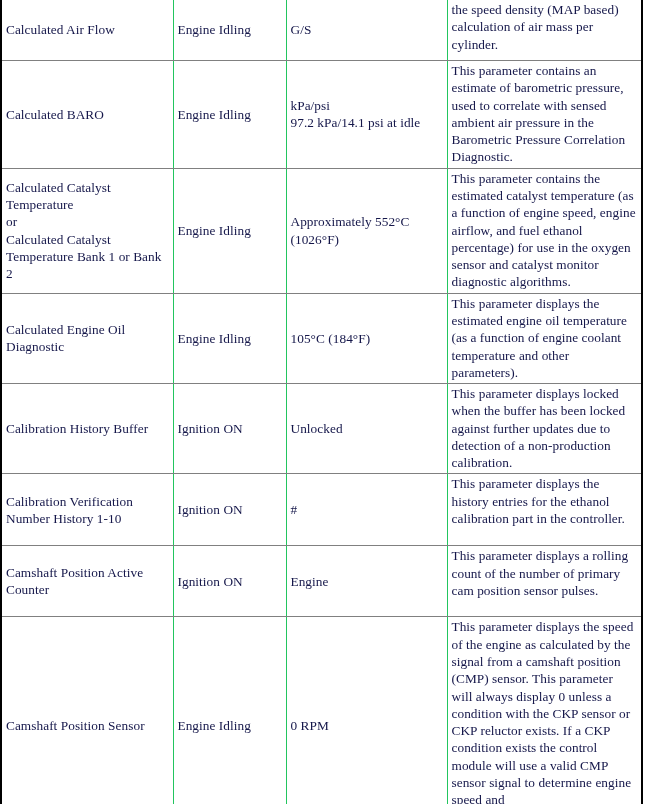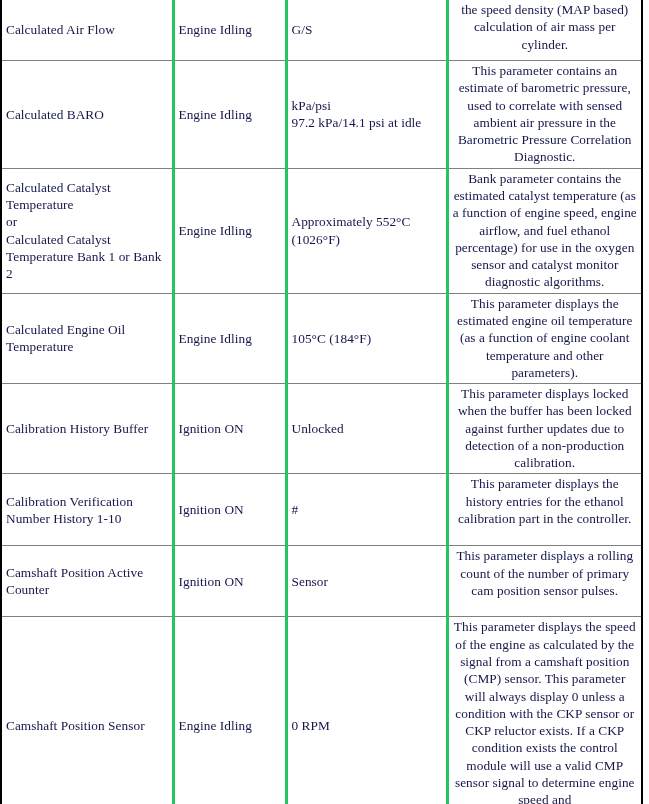--- a/index.html
+++ b/index.html
@@ -22,33 +22,32 @@
   }
   table.param-table {
     border-collapse: collapse;
     table-layout: fixed;
     width: 641px;
     margin: 0;
     border-left: 2px solid #000000;
     border-right: 2px solid #000000;
   }
   table.param-table td {
-    border-right: 3px solid #22c55e;
+    border-right: 1px solid #22c55e;
     border-bottom: 1px solid #808080;
     vertical-align: middle;
     padding: 2px 4px 2px 4px;
     font-size: 13.3px;
     line-height: 1.30;
     color: #15174a;
     font-family: "Liberation Serif", "DejaVu Serif", serif;
     letter-spacing: 0.05px;
   }
   table.param-table tr td:last-child {
     border-right: none;
-    text-align: center;
   }
   table.param-table td.desc {
     vertical-align: top;
     padding-top: 1px;
   }
   
   col.c-name  { width: 172px; }
   col.c-cond  { width: 113px; }
   col.c-value { width: 161px; }
   col.c-desc  { width: 195px; }
@@ -89,44 +88,44 @@
         <td class="value multi">kPa/psi
 97.2 kPa/14.1 psi at idle</td>
         <td class="desc">This parameter contains an estimate of barometric pressure, used to correlate with sensed ambient air pressure in the Barometric Pressure Correlation Diagnostic.</td>
       </tr>
       <tr class="r3">
         <td class="name multi">Calculated Catalyst Temperature
 or
 Calculated Catalyst Temperature Bank 1 or Bank 2</td>
         <td class="cond">Engine Idling</td>
         <td class="value multi">Approximately 552°C (1026°F)</td>
-        <td class="desc">Bank parameter contains the estimated catalyst temperature (as a function of engine speed, engine airflow, and fuel ethanol percentage) for use in the oxygen sensor and catalyst monitor diagnostic algorithms.</td>
+        <td class="desc">This parameter contains the estimated catalyst temperature (as a function of engine speed, engine airflow, and fuel ethanol percentage) for use in the oxygen sensor and catalyst monitor diagnostic algorithms.</td>
       </tr>
       <tr class="r4">
-        <td class="name multi">Calculated Engine Oil Temperature</td>
+        <td class="name multi">Calculated Engine Oil Diagnostic</td>
         <td class="cond">Engine Idling</td>
         <td class="value multi">105°C (184°F)</td>
         <td class="desc">This parameter displays the estimated engine oil temperature (as a function of engine coolant temperature and other parameters).</td>
       </tr>
       <tr class="r5">
         <td class="name multi">Calibration History Buffer</td>
         <td class="cond">Ignition ON</td>
         <td class="value multi">Unlocked</td>
         <td class="desc">This parameter displays locked when the buffer has been locked against further updates due to detection of a non-production calibration.</td>
       </tr>
       <tr class="r6">
         <td class="name multi">Calibration Verification Number History 1-10</td>
         <td class="cond">Ignition ON</td>
         <td class="value multi">#</td>
         <td class="desc">This parameter displays the history entries for the ethanol calibration part in the controller.</td>
       </tr>
       <tr class="r7">
         <td class="name multi">Camshaft Position Active Counter</td>
         <td class="cond">Ignition ON</td>
-        <td class="value multi">Sensor</td>
+        <td class="value multi">Engine</td>
         <td class="desc">This parameter displays a rolling count of the number of primary cam position sensor pulses.</td>
       </tr>
       <tr class="r8">
         <td class="name multi">Camshaft Position Sensor</td>
         <td class="cond">Engine Idling</td>
         <td class="value multi">0 RPM</td>
         <td class="desc">This parameter displays the speed of the engine as calculated by the signal from a camshaft position (CMP) sensor. This parameter will always display 0 unless a condition with the CKP sensor or CKP reluctor exists. If a CKP condition exists the control module will use a valid CMP sensor signal to determine engine speed and</td>
       </tr>
     </tbody>
   </table>

